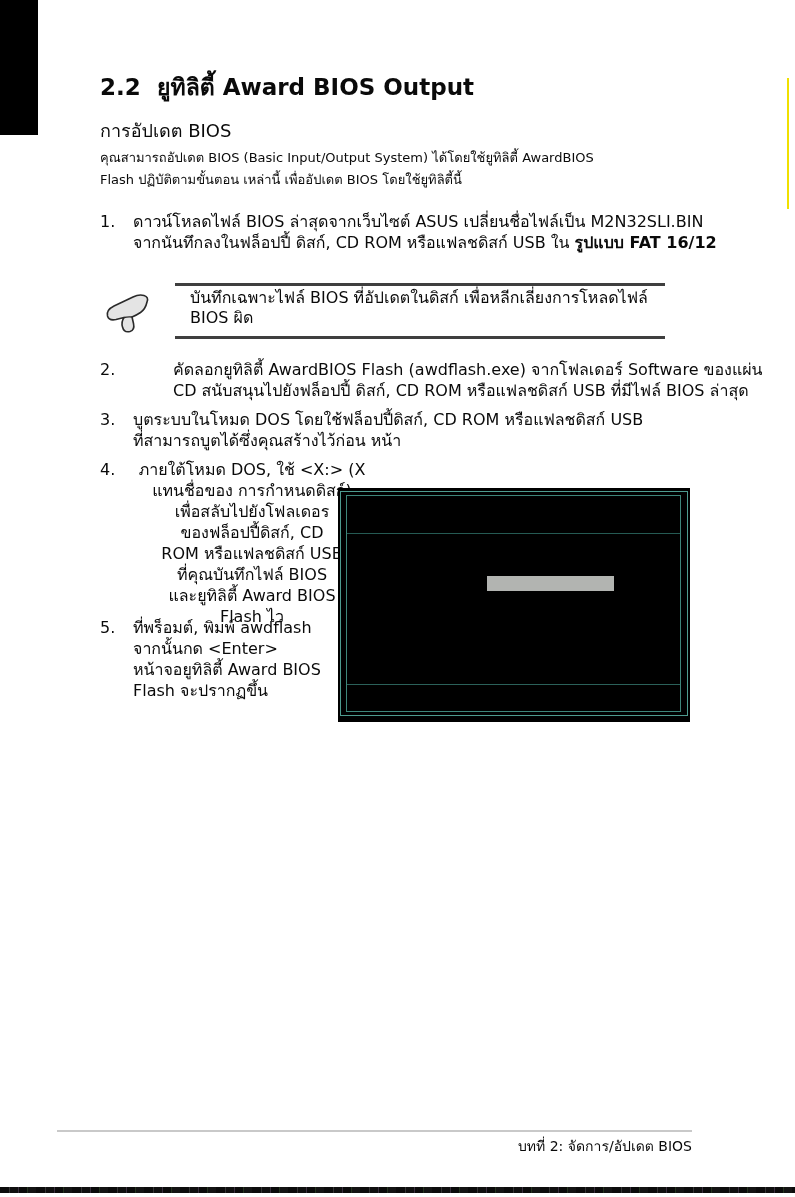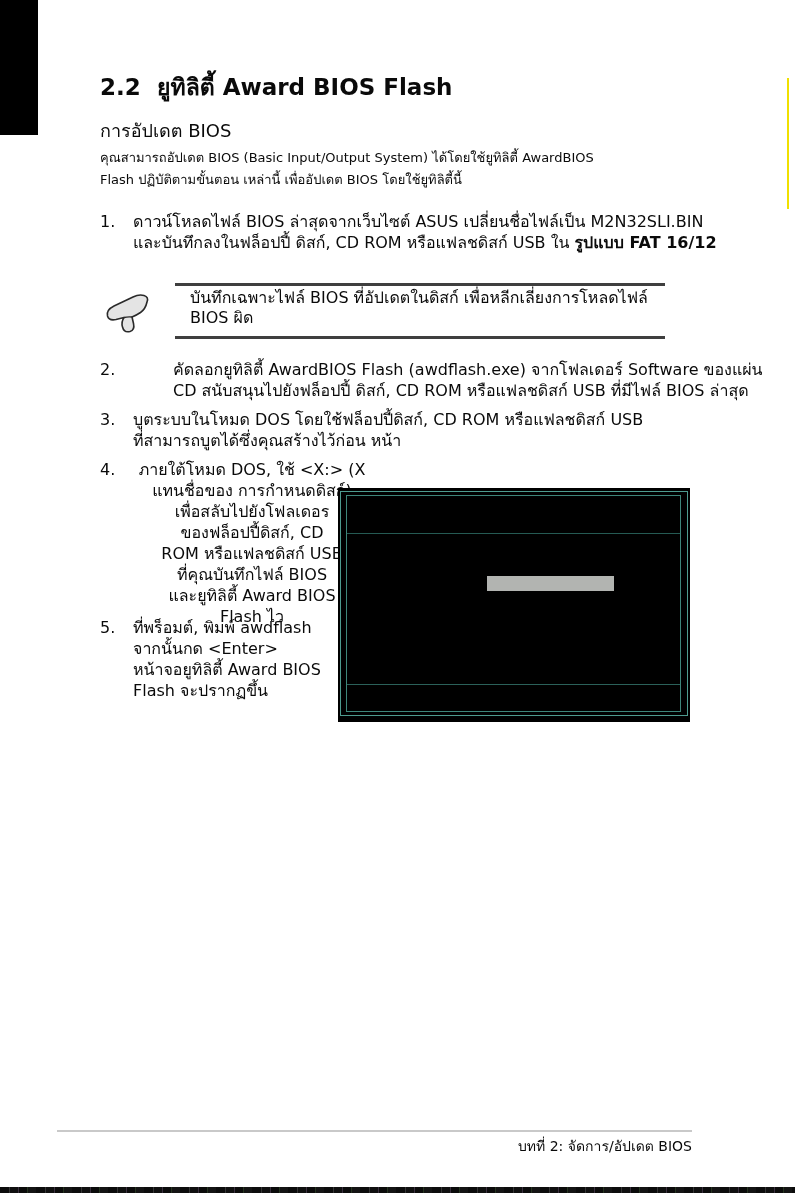--- a/index.html
+++ b/index.html
@@ -48,32 +48,32 @@
 </head>
 <body>
 
 <div id="page">
 
   <div class="left-tab"></div>
   <div class="edge-line" style="background:#f0e000;"></div>
 
   <div class="title-row">
     <span class="title-num">2.2</span>
-    <span>ยูทิลิตี้ Award BIOS Flash</span>
+    <span>ยูทิลิตี้ Award BIOS Output</span>
   </div>
 
   <div class="h2">การอัปเดต BIOS</div>
 
   <div class="intro">คุณสามารถอัปเดต BIOS (Basic Input/Output System) ได้โดยใช้ยูทิลิตี้ AwardBIOS
 Flash ปฏิบัติตามขั้นตอน เหล่านี้ เพื่ออัปเดต BIOS โดยใช้ยูทิลิตี้นี้</div>
 
   <div class="step s1">
     <span class="step-num">1.</span>
     <span class="step-body"><span>ดาวน์โหลดไฟล์ BIOS ล่าสุดจากเว็บไซต์ ASUS เปลี่ยนชื่อไฟล์เป็น M2N32SLI.BIN
-และบันทึกลงในฟล็อปปี้ ดิสก์, CD ROM หรือแฟลชดิสก์ USB ใน </span><b>รูปแบบ FAT 16/12</b></span>
+จากนันทึกลงในฟล็อปปี้ ดิสก์, CD ROM หรือแฟลชดิสก์ USB ใน </span><b>รูปแบบ FAT 16/12</b></span>
   </div>
 
   <div class="note-rule-top"></div>
   <svg class="hand-icon" viewBox="0 0 52 46">
     <path d="M45 9 Q47 4 42 2.5 Q37 1 31 4 L12 13 Q4 17 5.5 23 Q7 28 14 26.5 L22 24.5 Q19 29 20.5 34 Q22 40 28 38.5 Q33 37 31.5 30.5 L30 24 Q34 22.5 38.5 19.5 Q43.5 16 45 9 Z" fill="#e4e4e4" stroke="#2a2a2a" stroke-width="1.6" stroke-linejoin="round"></path>
     <path d="M22 24.5 Q26 23.5 30 24" fill="none" stroke="#2a2a2a" stroke-width="1.3"></path>
   </svg>
   <div class="note-text">บันทึกเฉพาะไฟล์ BIOS ที่อัปเดตในดิสก์ เพื่อหลีกเลี่ยงการโหลดไฟล์ BIOS ผิด</div>
   <div class="note-rule-bottom"></div>
 

